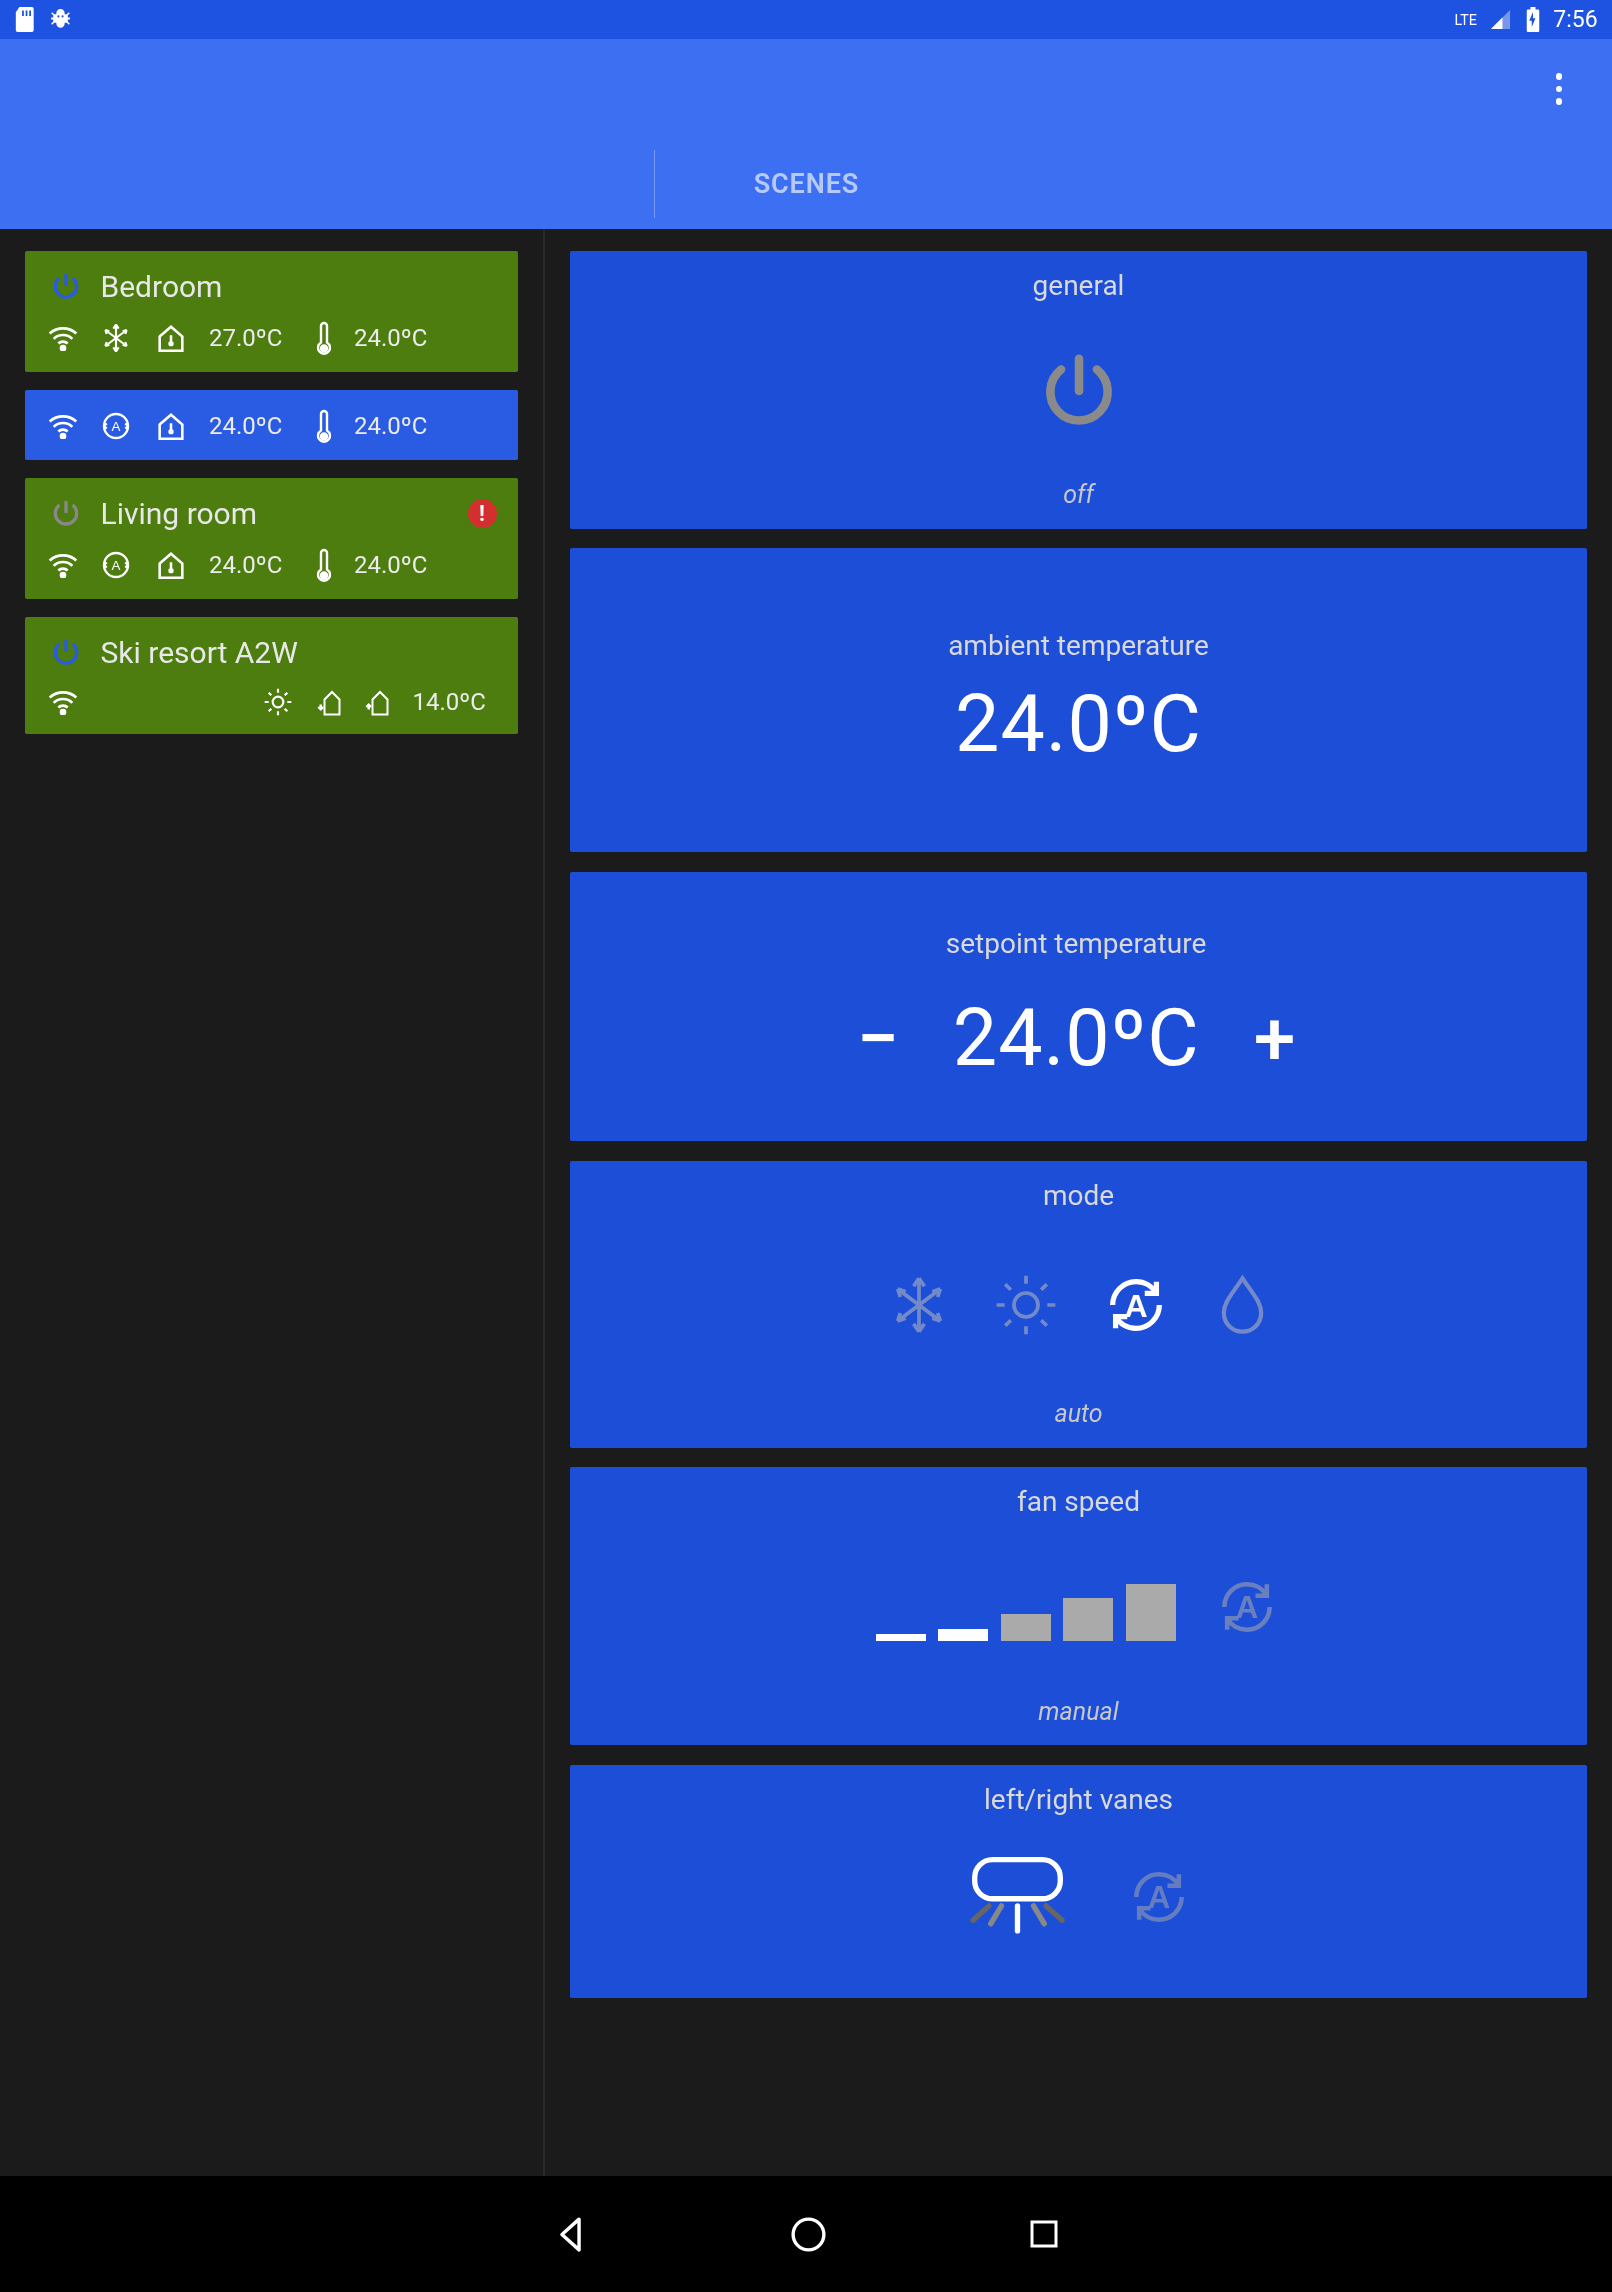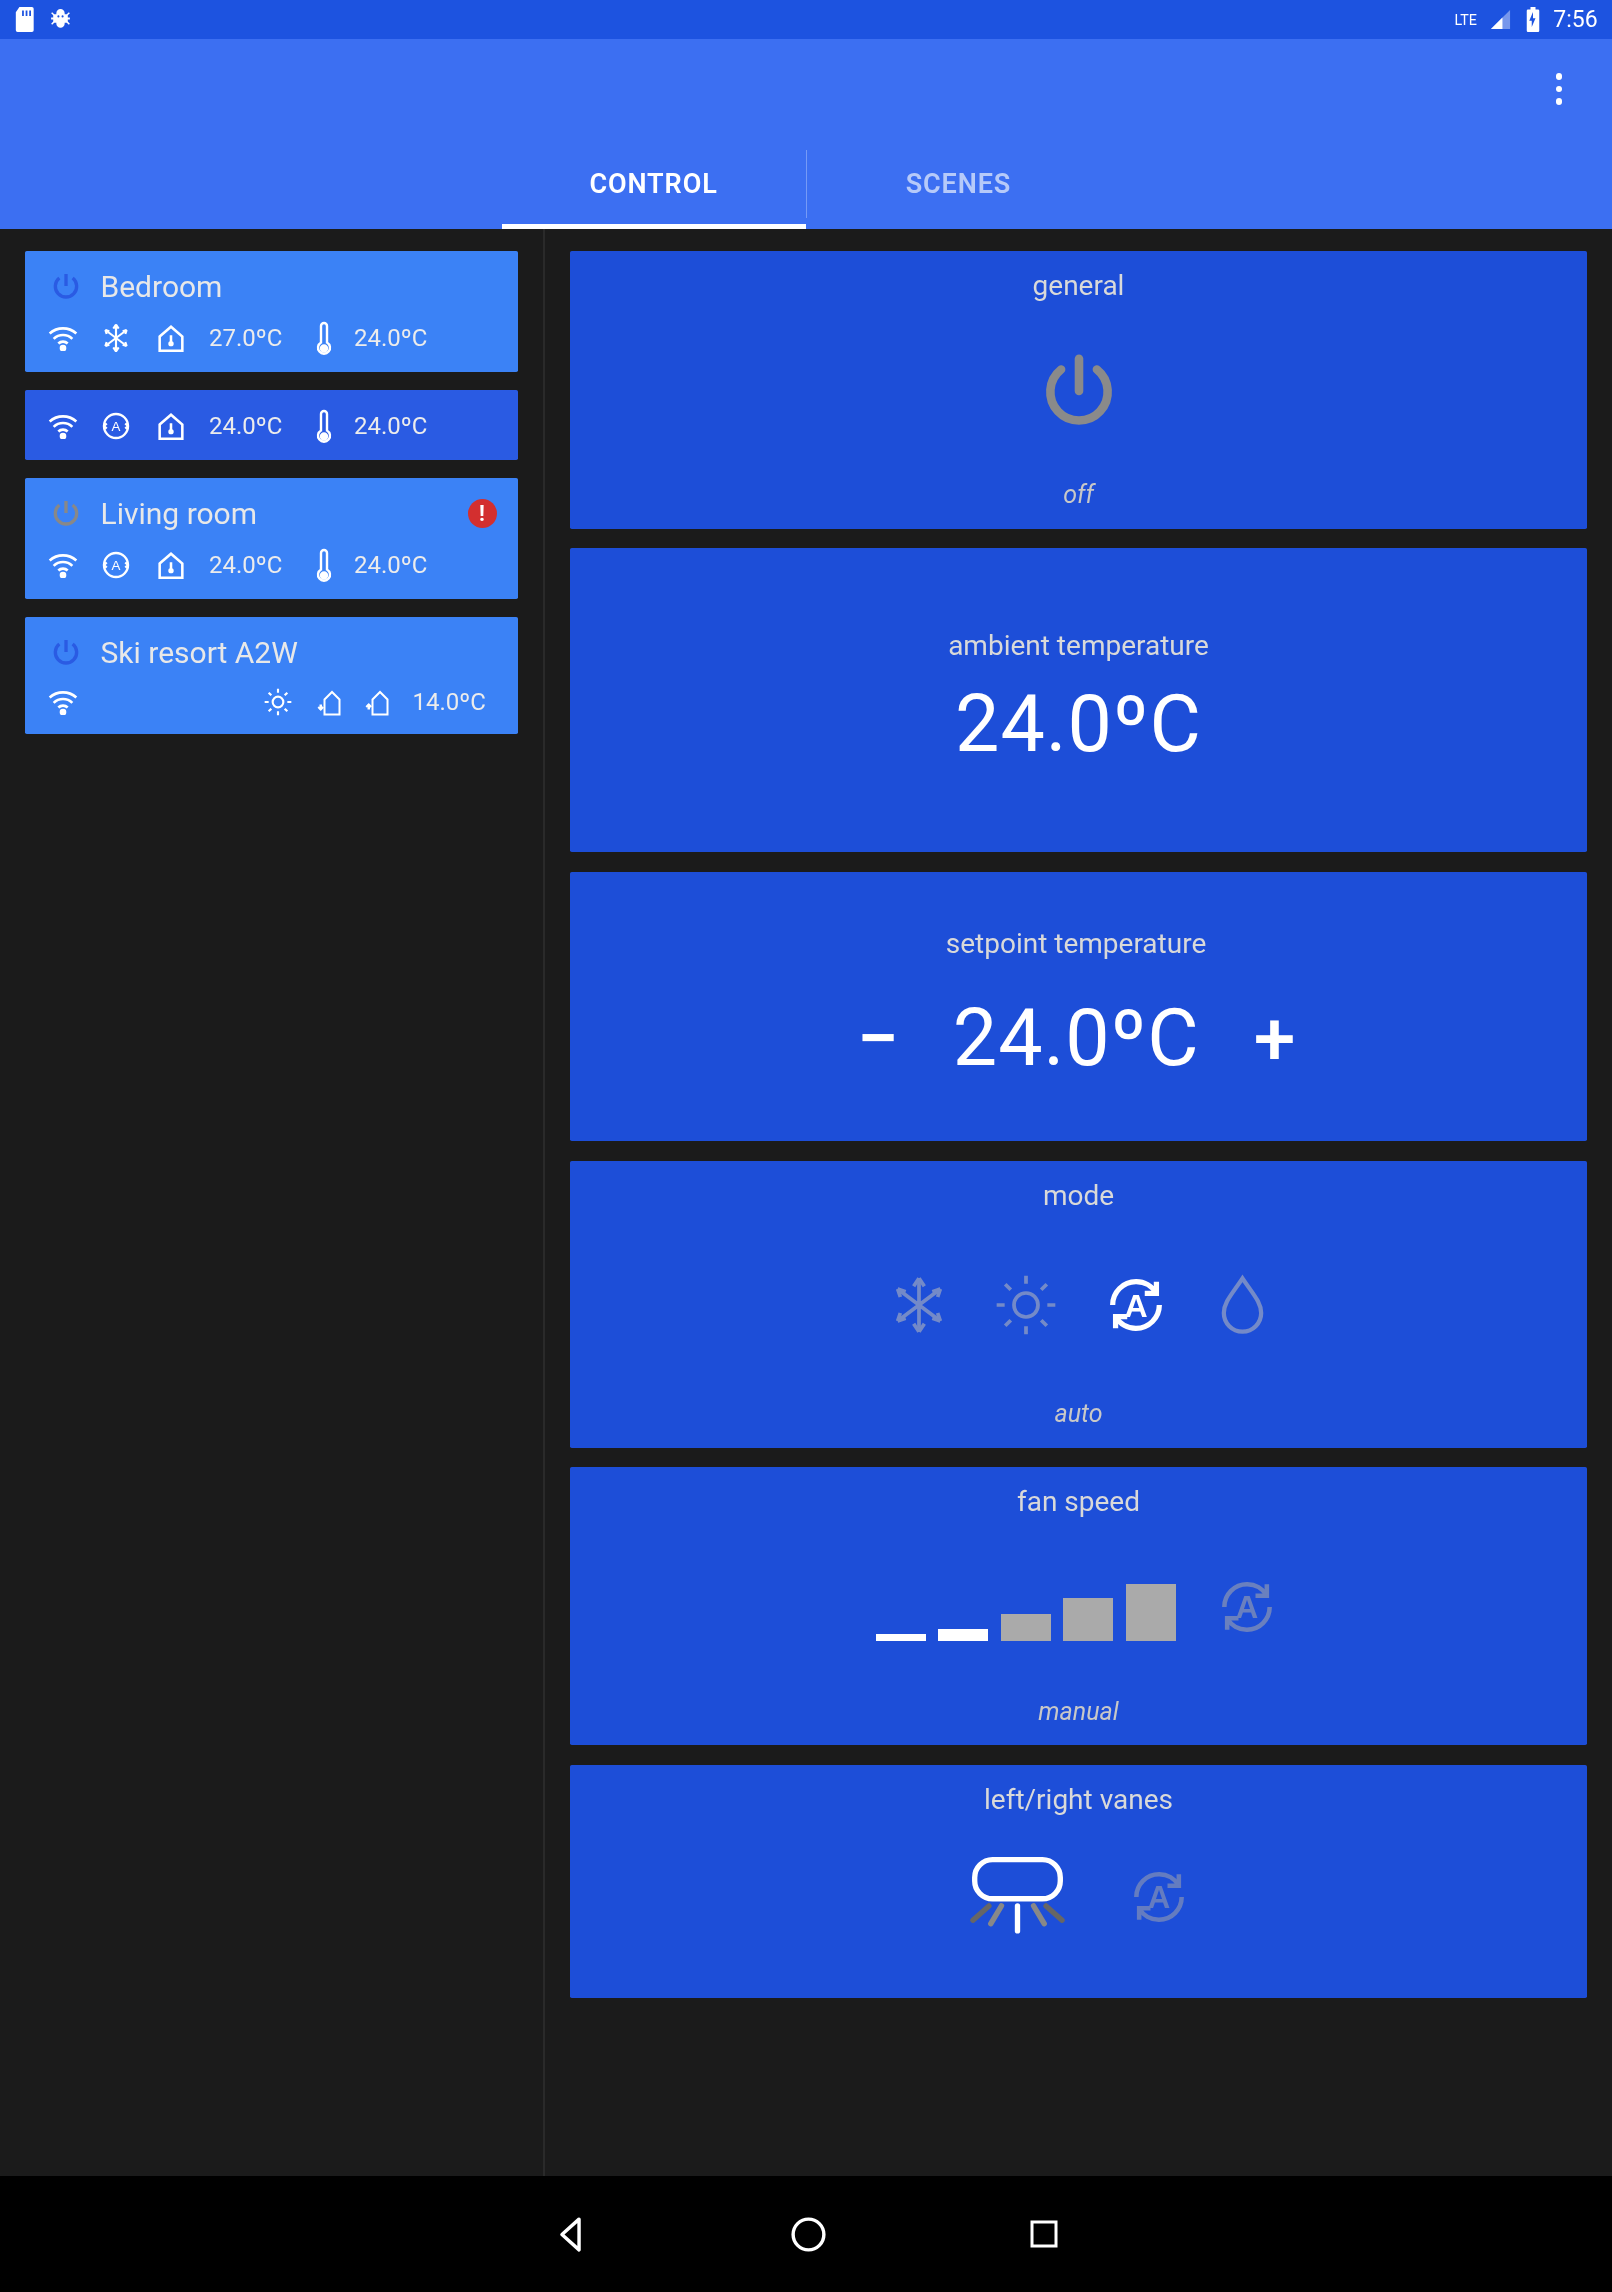--- a/index.html
+++ b/index.html
@@ -21,21 +21,21 @@
   .tab.active { color:#fff; }
   .tab.active::after { content:""; position:absolute; bottom:0; left:0; right:0; height:5.4px; background:#fff; }
   .tab-divider { width:0.9px; background: rgba(255,255,255,.3); margin: 10.7px 0; }
 
   
   .app-body { height: 1947px; background:#1b1b1b; display:flex; }
   .sidebar { width: 545px; padding: 21.5px 25px; border-right: 2.7px solid #2a2a2a; display:flex; flex-direction:column; gap:18px; overflow:hidden;}
   .main { flex:1; padding: 21.5px 25px; display:flex; flex-direction:column; gap:19.7px; overflow:hidden;}
 
   
-  .room { background:#3b82f6; border-radius:1.8px; padding: 18px 21.5px 16px; cursor:pointer; display:flex; flex-direction:column; gap:16px;}
+  .room { background:#4d7c0f; border-radius:1.8px; padding: 18px 21.5px 16px; cursor:pointer; display:flex; flex-direction:column; gap:16px;}
   .room.selected { background:#2a5be3; }
   .room-row1 { display:flex; align-items:center; gap:25px; position:relative;}
   .room-name { font-size:30px; color:#e8e8e8; margin-left: 54px;}
   .room.selected .room-name { color:#fff; }
   .alert-badge { position:absolute; right:0; top:3.6px; width:29px; height:29px; background:#d32f2f; border-radius:50%; color:#fff; display:flex; align-items:center; justify-content:center; font-size:21.5px; font-weight:700;}
   .room-row2 { display:flex; align-items:center; gap:21.5px; color:#ececec; font-size:24px;}
   .temp-val { min-width: 84px; }
 
   
   .card { background:#1d4ed8; border-radius:1.8px; padding: 18px 25px 19.7px; display:flex; flex-direction:column; align-items:center; gap:16px;}
@@ -105,21 +105,20 @@
 
 <div class="app-header">
   <div class="header-top">
     <div class="more-dots">
       <span></span>
         <span></span>
         <span></span>
     </div>
   </div>
   <div class="tabs">
-    <div class="tab active">CONTROL</div>
     <div class="tab-divider"></div>
     <div class="tab">SCENES</div>
   </div>
 </div>
 
 <div class="app-body">
 
   <div class="sidebar">
 
     <div class="room">

